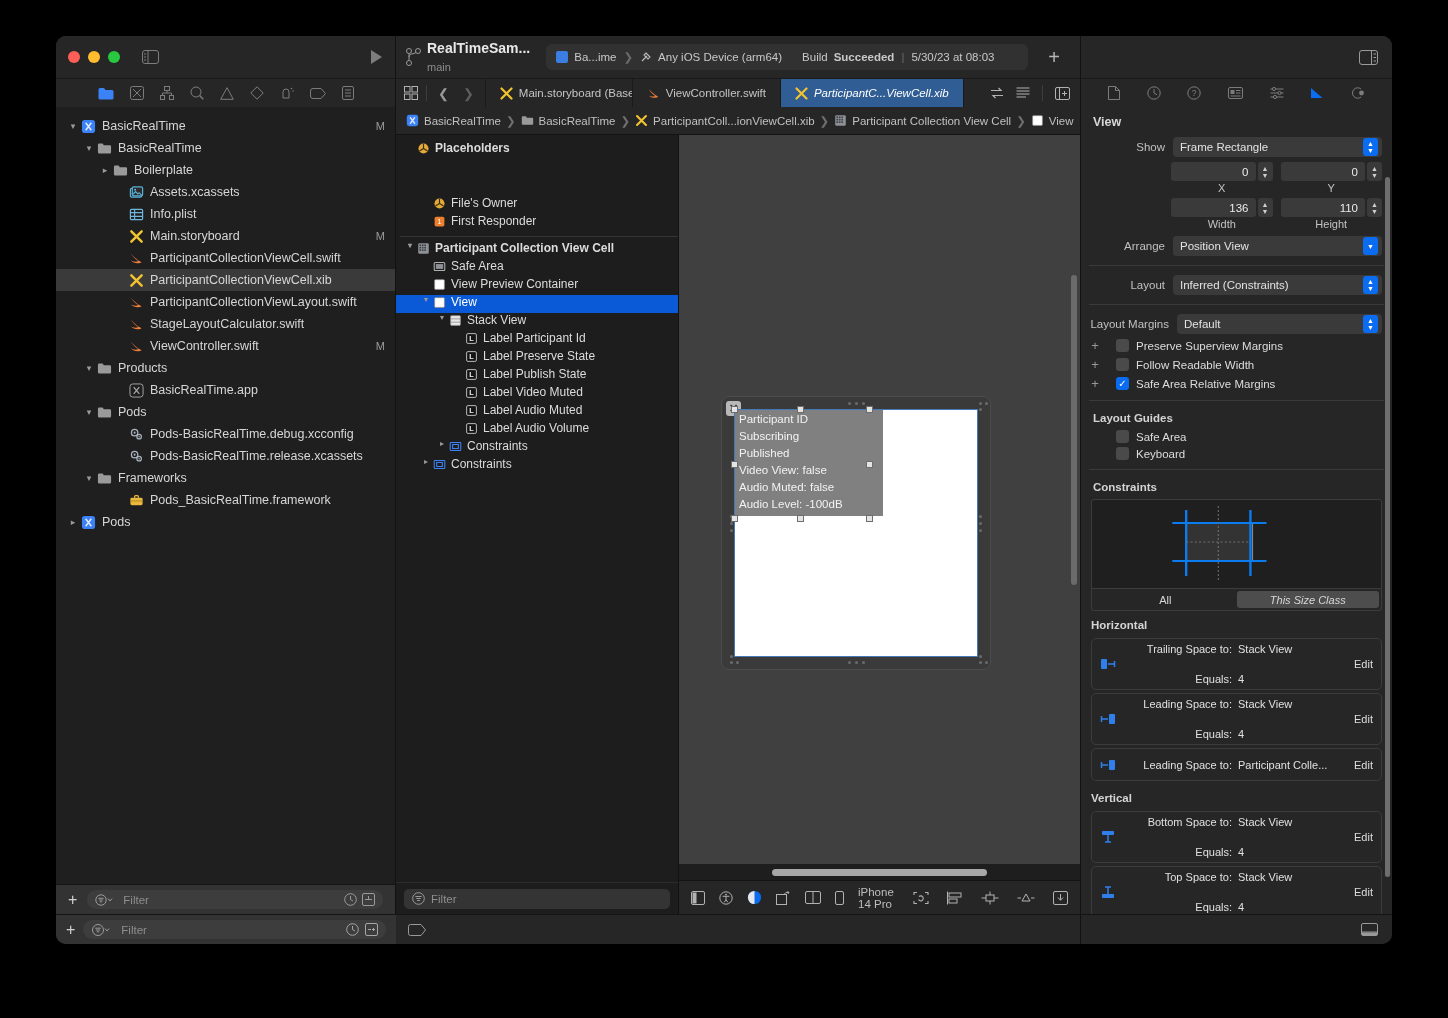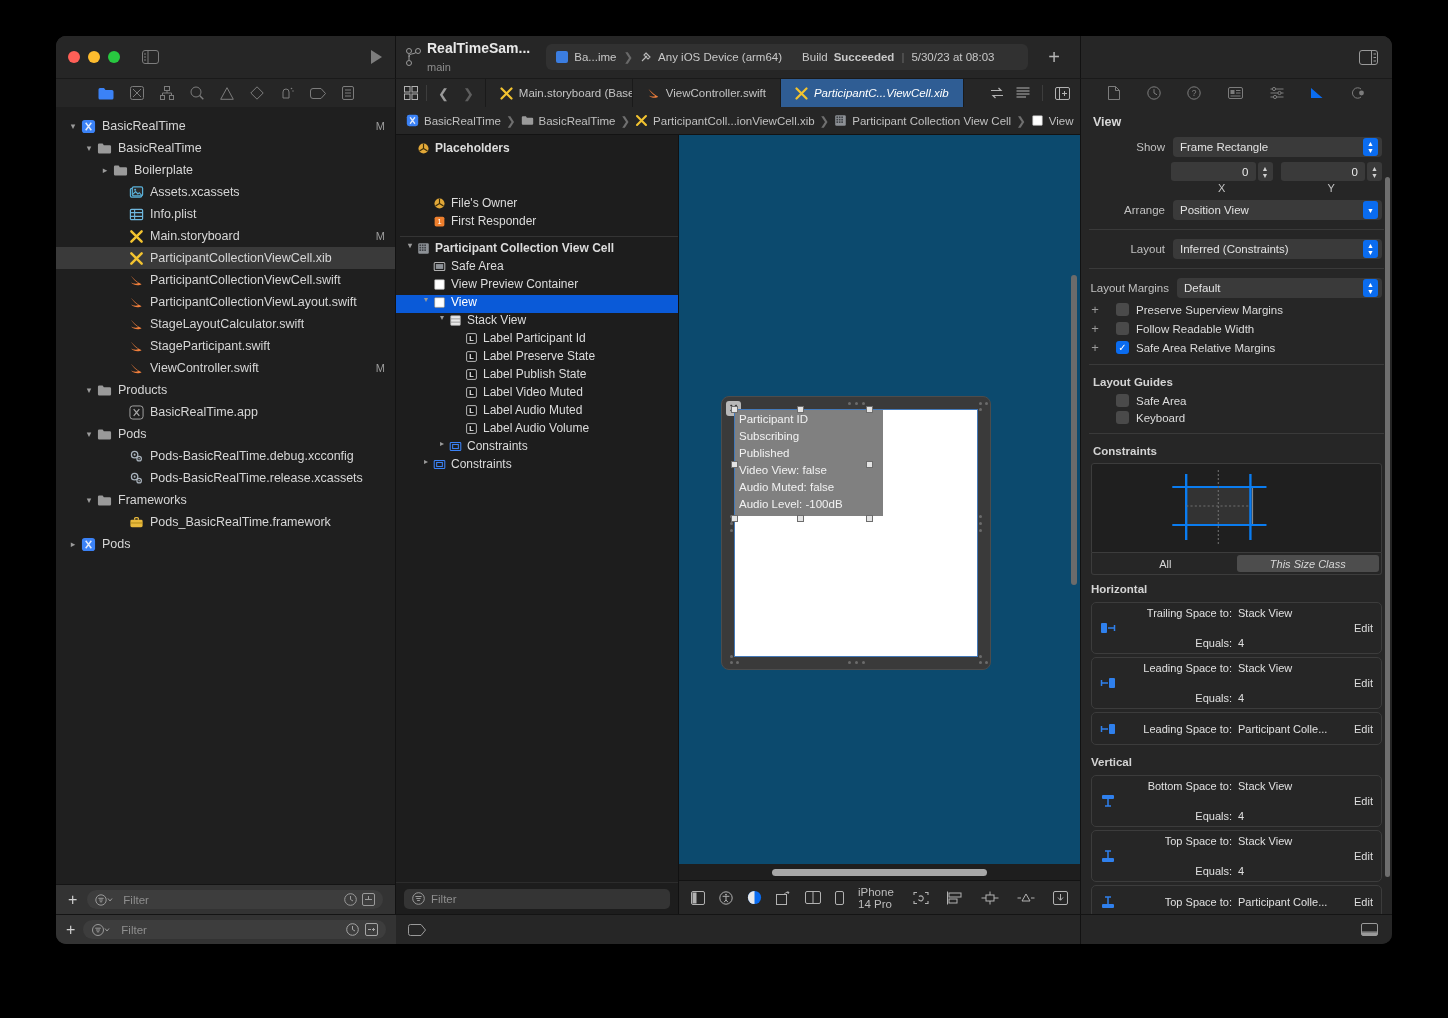--- a/index.html
+++ b/index.html
@@ -137,21 +137,21 @@
   .o-ico { width: 14px; height: 14px; margin-right: 5px; flex: 0 0 14px; display: flex; align-items: center; justify-content: center; }
   .ol-sep { height: 1px; background: #343434; margin: 4px 0 4px 4px; }
   .ol-filter {
     flex: 0 0 32px; background: #1d1d1d; display: flex; align-items: center;
     padding: 5px 8px; border-top: 1px solid #2c2c2c;
   }
   .ol-filter .filter-pill { height: 20px; border-radius: 5px; background: #343434; }
   
   .canvas-wrap { flex: 1; display: flex; flex-direction: column; min-width: 0; background: #1e1e1e; }
   .canvas {
-    flex: 1; position: relative; background: #0c4a6e; overflow: hidden;
+    flex: 1; position: relative; background: #404040; overflow: hidden;
   }
   .device {
     position: absolute; left: 42px; top: 261px; width: 270px; height: 274px;
     background: #3a3a3a; border: 1px solid #4c4c4c; border-radius: 8px;
   }
   .device-inner {
     position: absolute; left: 12px; top: 12px; right: 12px; bottom: 12px;
     background: #fff; border: 1px solid #4479b8;
   }
   .label-stack {
@@ -570,68 +570,58 @@
           <div class="frow" style="padding-left: 58px;">
             <span class="disc"></span>
             <span class="fico">
               <svg width="15" height="15" viewBox="0 0 16 16">
                 <path d="M2.5 2.5 L13.5 13.5 M13.5 2.5 L2.5 13.5" stroke="#f2c330" stroke-width="2.6" stroke-linecap="round"></path>
               </svg>
             </span>
             <span class="fname">Main.storyboard</span>
             <span class="fbadge">M</span>
           </div>
+          <div class="frow" style="padding-left: 58px;">
+            <span class="disc"></span>
+            <span class="fico">
+              <svg width="15" height="15" viewBox="0 0 16 16">
+                <path d="M2 2.8 C5.8 6.8 8.2 9.3 13.4 11.9 C10.6 13.9 4.8 13.3 2.2 10.2 C5.5 12 8.4 11.6 9.9 10.7 C7.2 9 3.9 5.8 2 2.8 Z" fill="#ef7e3b"></path>
+              </svg>
+            </span>
+            <span class="fname">ParticipantCollectionViewCell.swift</span>
+            <span class="fbadge"></span>
+          </div>
           <div class="frow sel" style="padding-left: 58px;">
             <span class="disc"></span>
             <span class="fico">
               <svg width="15" height="15" viewBox="0 0 16 16">
                 <path d="M2.5 2.5 L13.5 13.5 M13.5 2.5 L2.5 13.5" stroke="#f2c330" stroke-width="2.6" stroke-linecap="round"></path>
               </svg>
             </span>
             <span class="fname">ParticipantCollectionViewCell.xib</span>
             <span class="fbadge"></span>
           </div>
           <div class="frow" style="padding-left: 58px;">
             <span class="disc"></span>
             <span class="fico">
               <svg width="15" height="15" viewBox="0 0 16 16">
                 <path d="M2 2.8 C5.8 6.8 8.2 9.3 13.4 11.9 C10.6 13.9 4.8 13.3 2.2 10.2 C5.5 12 8.4 11.6 9.9 10.7 C7.2 9 3.9 5.8 2 2.8 Z" fill="#ef7e3b"></path>
               </svg>
             </span>
-            <span class="fname">ParticipantCollectionViewCell.swift</span>
+            <span class="fname">ParticipantCollectionViewLayout.swift</span>
             <span class="fbadge"></span>
           </div>
           <div class="frow" style="padding-left: 58px;">
             <span class="disc"></span>
             <span class="fico">
               <svg width="15" height="15" viewBox="0 0 16 16">
                 <path d="M2 2.8 C5.8 6.8 8.2 9.3 13.4 11.9 C10.6 13.9 4.8 13.3 2.2 10.2 C5.5 12 8.4 11.6 9.9 10.7 C7.2 9 3.9 5.8 2 2.8 Z" fill="#ef7e3b"></path>
               </svg>
             </span>
-            <span class="fname">ParticipantCollectionViewLayout.swift</span>
-            <span class="fbadge"></span>
-          </div>
-          <div class="frow" style="padding-left: 58px;">
-            <span class="disc"></span>
-            <span class="fico">
-              <svg width="15" height="15" viewBox="0 0 16 16">
-                <path d="M2 2.8 C5.8 6.8 8.2 9.3 13.4 11.9 C10.6 13.9 4.8 13.3 2.2 10.2 C5.5 12 8.4 11.6 9.9 10.7 C7.2 9 3.9 5.8 2 2.8 Z" fill="#ef7e3b"></path>
-              </svg>
-            </span>
             <span class="fname">StageLayoutCalculator.swift</span>
-            <span class="fbadge"></span>
-          </div>
-          <div class="frow" style="padding-left: 58px;">
-            <span class="disc"></span>
-            <span class="fico">
-              <svg width="15" height="15" viewBox="0 0 16 16">
-                <path d="M2 2.8 C5.8 6.8 8.2 9.3 13.4 11.9 C10.6 13.9 4.8 13.3 2.2 10.2 C5.5 12 8.4 11.6 9.9 10.7 C7.2 9 3.9 5.8 2 2.8 Z" fill="#ef7e3b"></path>
-              </svg>
-            </span>
-            <span class="fname">StageParticipant.swift</span>
             <span class="fbadge"></span>
           </div>
           <div class="frow" style="padding-left: 58px;">
             <span class="disc"></span>
             <span class="fico">
               <svg width="15" height="15" viewBox="0 0 16 16">
                 <path d="M2 2.8 C5.8 6.8 8.2 9.3 13.4 11.9 C10.6 13.9 4.8 13.3 2.2 10.2 C5.5 12 8.4 11.6 9.9 10.7 C7.2 9 3.9 5.8 2 2.8 Z" fill="#ef7e3b"></path>
               </svg>
             </span>
             <span class="fname">ViewController.swift</span>
@@ -1152,20 +1142,36 @@
           </span>
           <span class="xy-col">
             <span class="xy-wrap">
               <span class="numfield" style="flex:1">0</span>
               <span class="stepper-btn">▲<br>▼</span>
             </span>
             <div class="xy-cap">Y</div>
           </span>
         </div>
 
+        <div class="xy-row" style="padding-top:4px">
+          <span class="xy-col">
+            <span class="xy-wrap">
+              <span class="numfield" style="flex:1">136</span>
+              <span class="stepper-btn">▲<br>▼</span>
+            </span>
+            <div class="xy-cap">Width</div>
+          </span>
+          <span class="xy-col">
+            <span class="xy-wrap">
+              <span class="numfield" style="flex:1">110</span>
+              <span class="stepper-btn">▲<br>▼</span>
+            </span>
+            <div class="xy-cap">Height</div>
+          </span>
+        </div>
 
         <div class="ir" style="padding-top:6px">
           <span class="ir-label">Arrange</span>
           <span class="popup">
             <span>Position View</span>
             <span class="pop-arrows blue-solid">▼</span>
           </span>
         </div>
 
         <div class="isep"></div>

